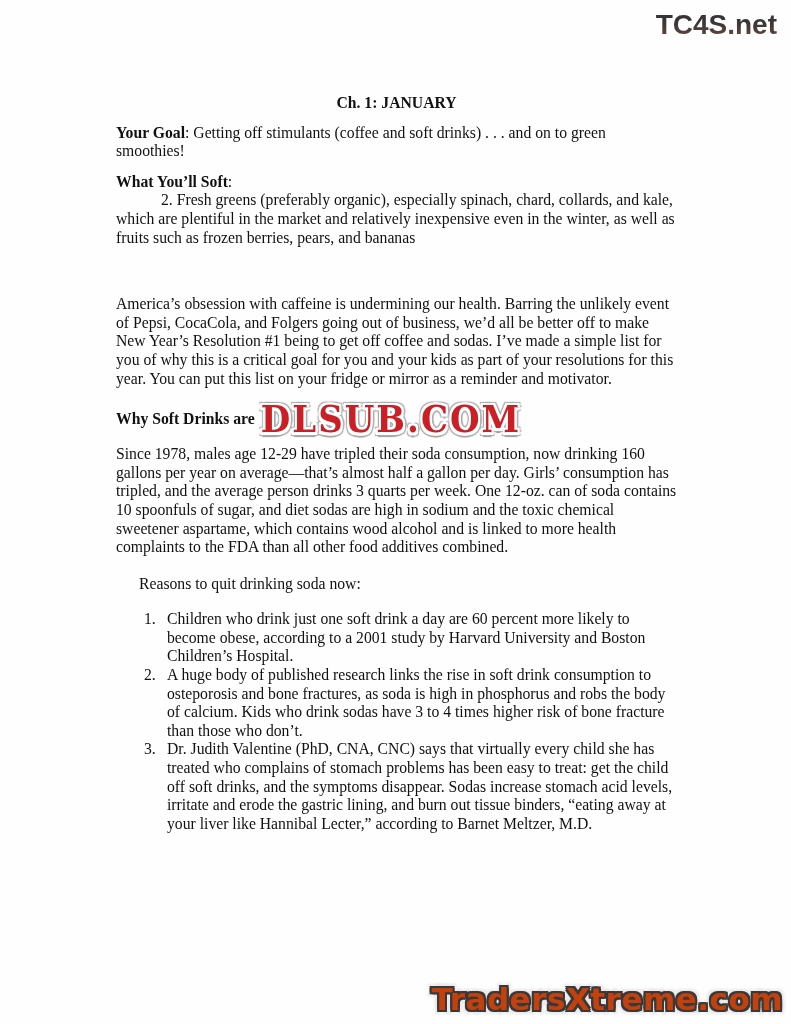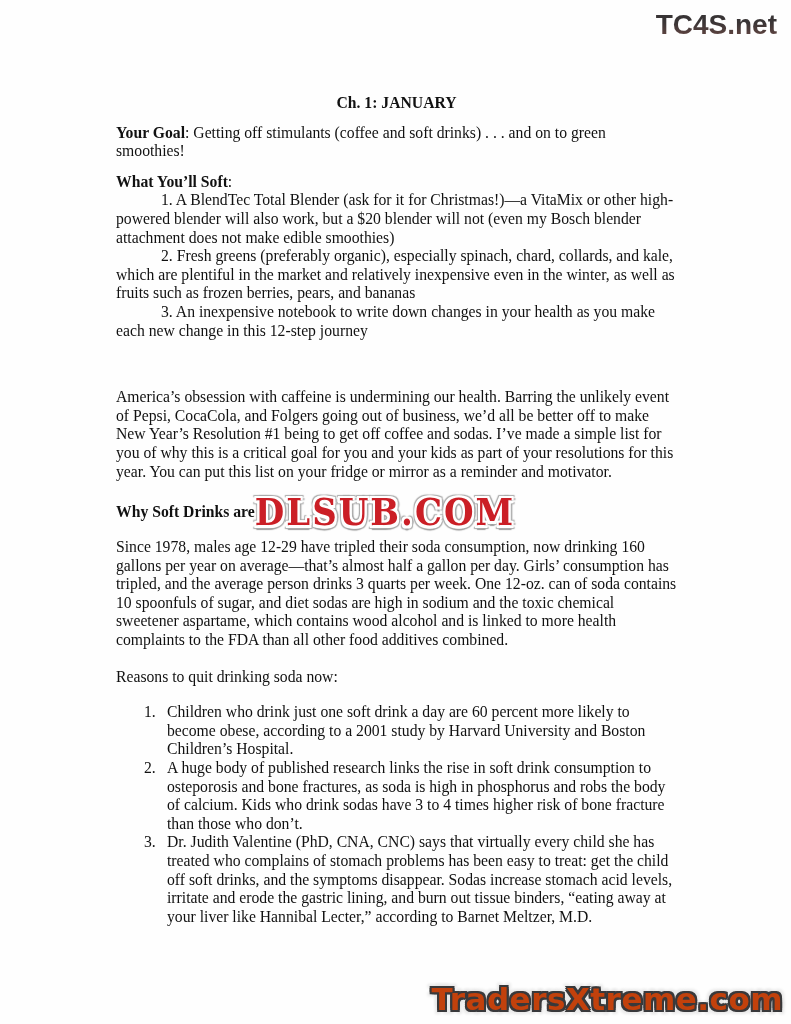--- a/index.html
+++ b/index.html
@@ -14,24 +14,24 @@
   }
   p{margin:0;}
   .doc-title{
     text-align:center;font-weight:bold;margin-bottom:11px;
   }
   .goal-para{margin-bottom:12px;}
   b,.bold{font-weight:bold;}
   .need-item{text-indent:45px;}
   .intro-para{margin-top:48px;}
   .why-line{
-    margin-top:10px;display:flex;align-items:center;height:42px;
+    margin-top:10px;display:flex;align-items:center;gap:6px;height:42px;
   }
   .since-para{margin-top:5px;}
-  .reasons-heading{margin-top:18px;}
+  .reasons-heading{margin-top:18px;margin-left:23px;}
   .reasons-list{margin-top:17px;padding-left:28px;}
   .reason-item{display:flex;}
   .reason-num{width:23px;flex:none;}
   .reason-text{flex:1;}
 
   
   .tc4s-logo{
     position:absolute;top:1px;right:14px;
     font-family:"Liberation Sans","DejaVu Sans",sans-serif;
     font-weight:bold;font-size:28px;line-height:48px;letter-spacing:0px;
@@ -80,23 +80,21 @@
 <div class="tc4s-logo">TC4S.net</div>
 
 <div class="page-content">
 
   <p class="doc-title">Ch. 1: JANUARY</p>
 
   <p class="goal-para"><b>Your Goal</b><span>: Getting off stimulants (coffee and soft drinks) . . . and on to green smoothies!</span></p>
 
   <div>
     <p><b>What You’ll Soft</b><span>:</span></p>
-    <p class="need-item">1. A BlendTec Total Blender (ask for it for Christmas!)—a VitaMix or other high-powered blender will also work, but a $20 blender will not (even my Bosch blender attachment does not make edible smoothies)</p>
     <p class="need-item">2. Fresh greens (preferably organic), especially spinach, chard, collards, and kale, which are plentiful in the market and relatively inexpensive even in the winter, as well as fruits such as frozen berries, pears, and bananas</p>
-    <p class="need-item">3. An inexpensive notebook to write down changes in your health as you make each new change in this 12-step journey</p>
   </div>
 
   <p class="intro-para">America’s obsession with caffeine is undermining our health.  Barring the unlikely event of Pepsi, CocaCola, and Folgers going out of business, we’d all be better off to make New Year’s Resolution #1 being to get off coffee and sodas.  I’ve made a simple list for you of why this is a critical goal for you and your kids as part of your resolutions for this year.  You can put this list on your fridge or mirror as a reminder and motivator.</p>
 
   <div class="why-line">
     <b>Why Soft Drinks are</b>
     <span class="dlsub-logo">DLSUB.COM</span>
   </div>
 
   <p class="since-para">Since 1978, males age 12-29 have tripled their soda consumption, now drinking 160 gallons per year on average—that’s almost half a gallon per day.  Girls’ consumption has tripled, and the average person drinks 3 quarts per week.  One 12-oz. can of soda contains 10 spoonfuls of sugar, and diet sodas are high in sodium and the toxic chemical sweetener aspartame, which contains wood alcohol and is linked to more health complaints to the FDA than all other food additives combined.</p>

